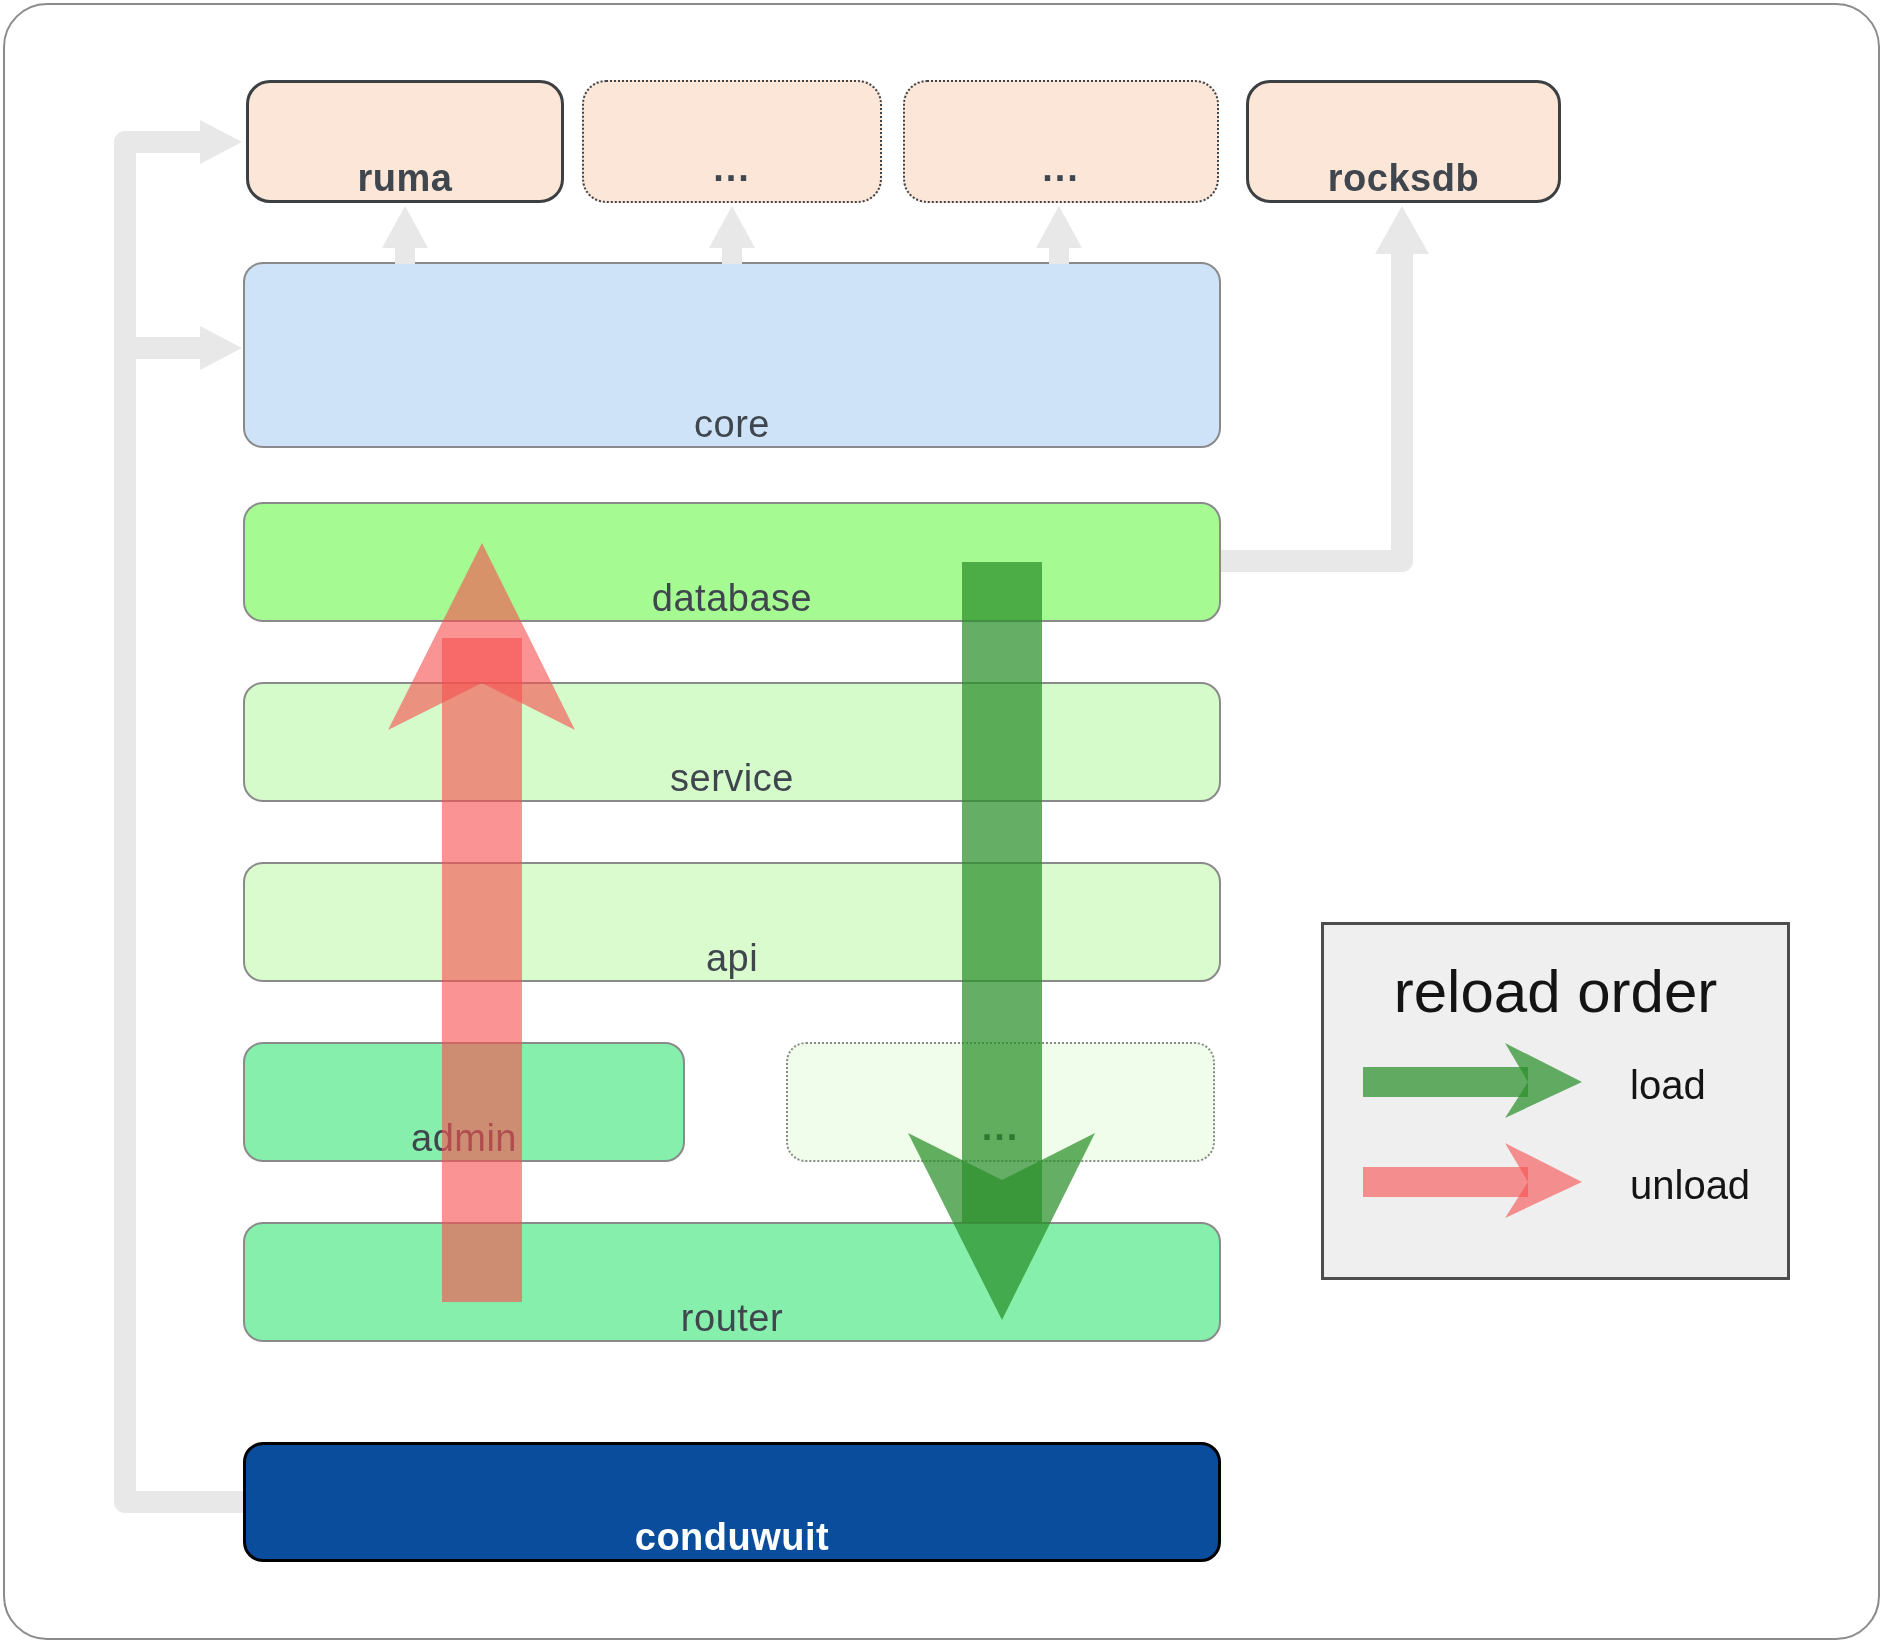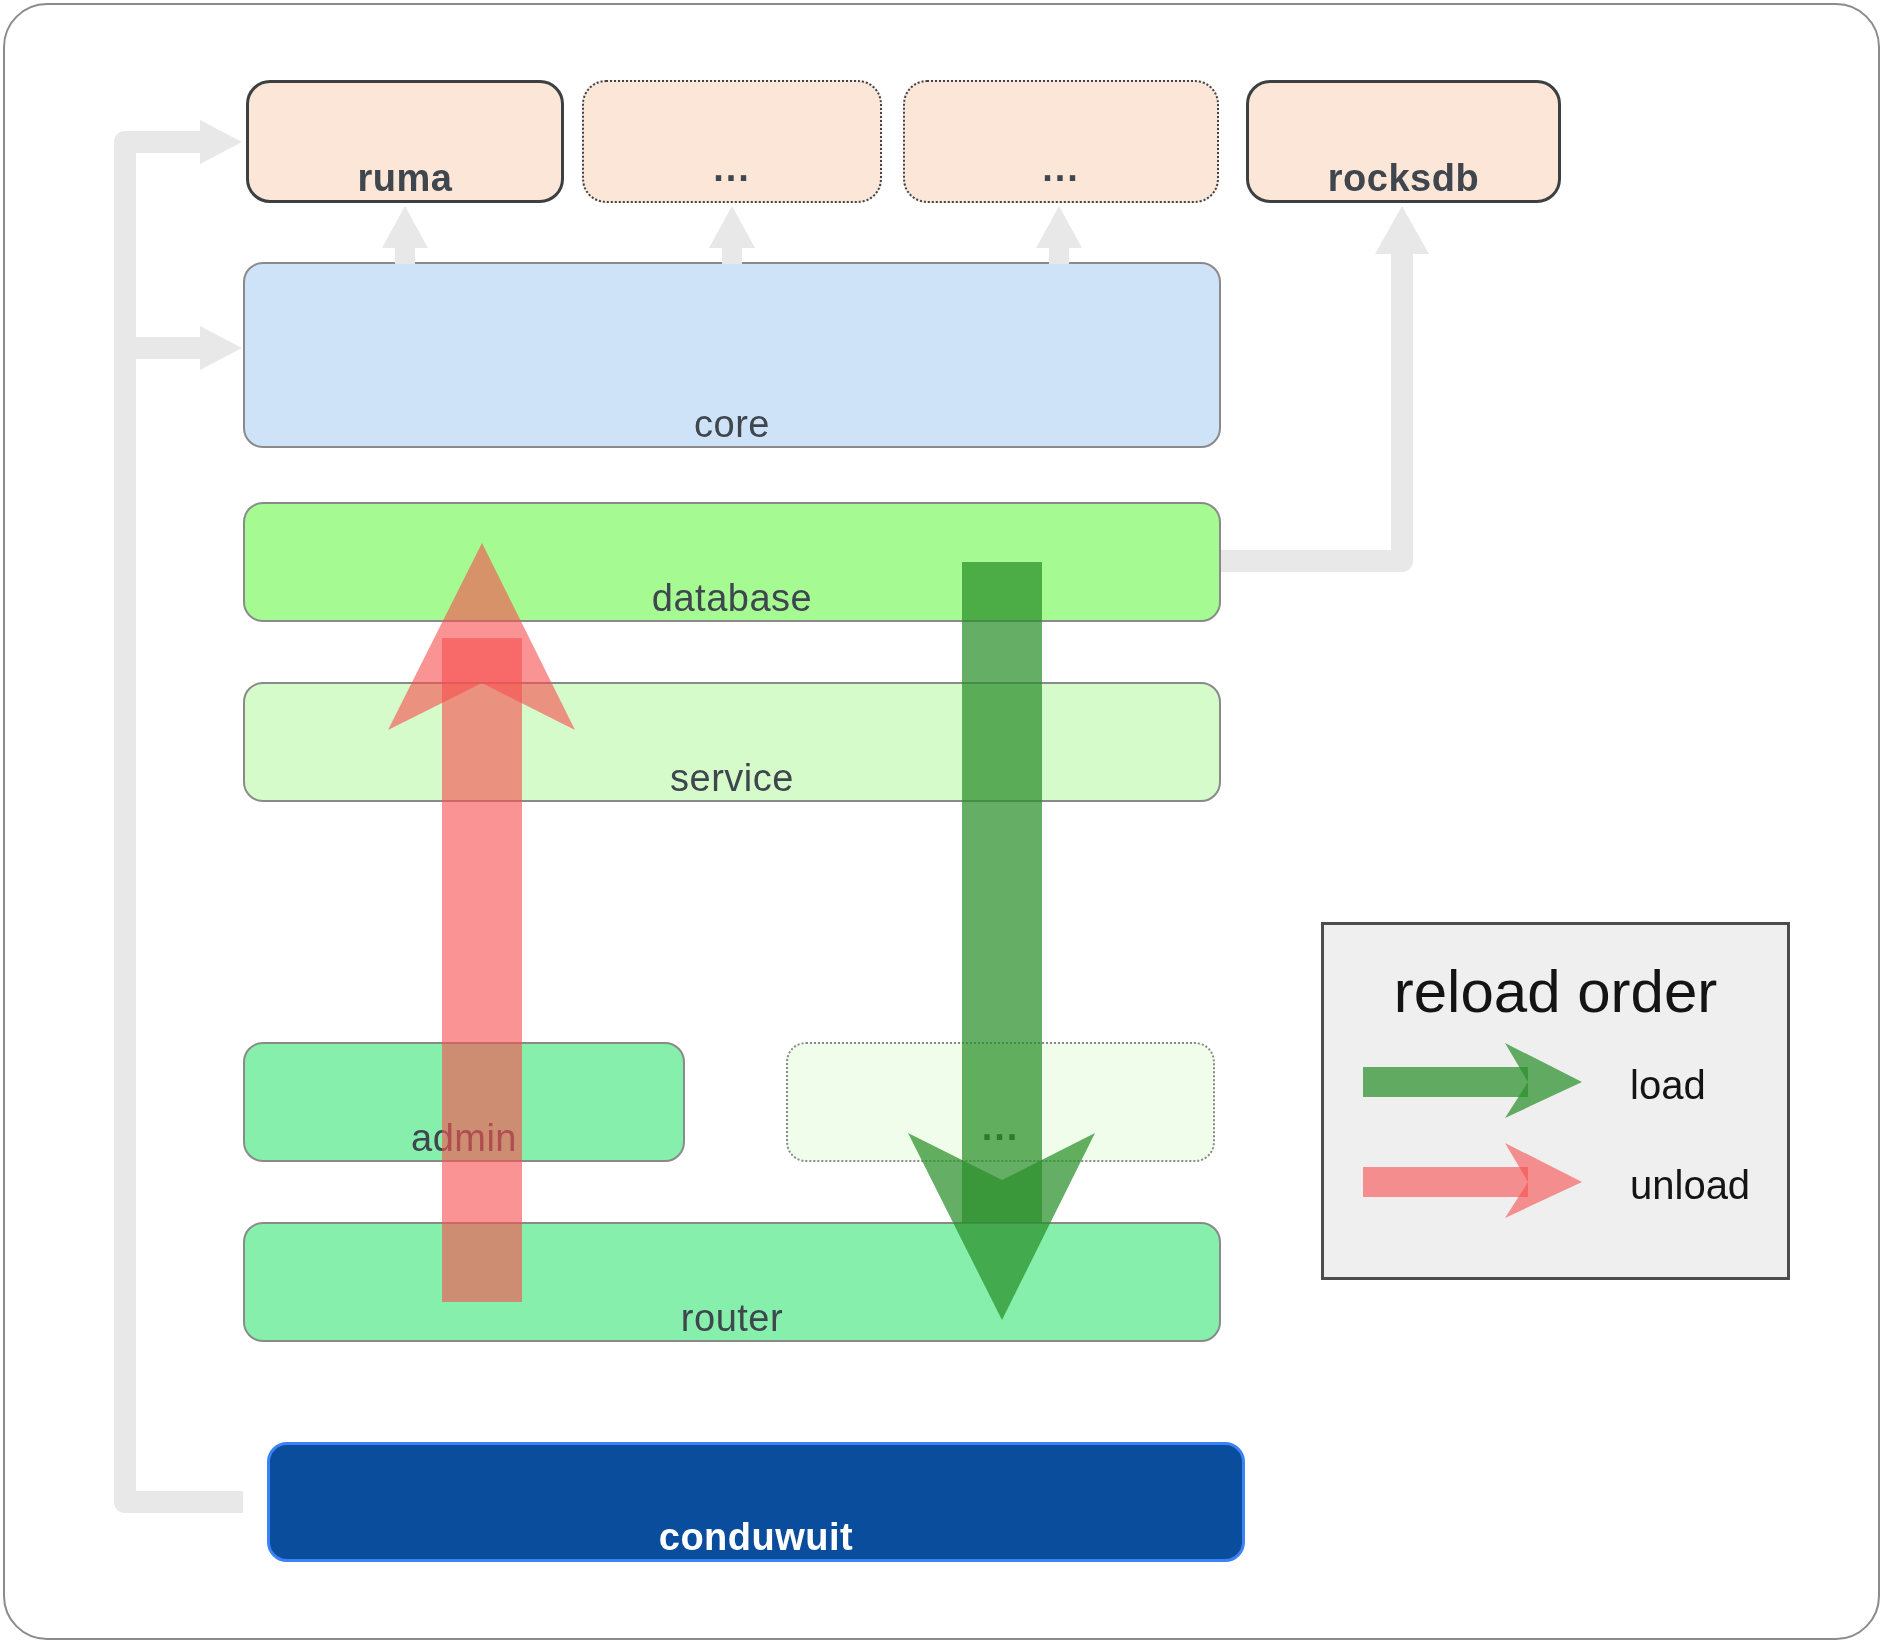--- a/index.html
+++ b/index.html
@@ -13,21 +13,21 @@
   }
   .box{
     position:absolute;display:flex;align-items:flex-end;justify-content:center;
     box-sizing:border-box;border-radius:20px;
   }
   .box .lbl{font-size:38px;color:#3f464d;letter-spacing:0.5px;}
   .solid-dark{border:3px solid #3d4043;border-radius:24px;}
   .dotted-dark{border:2px dotted #3e444b;border-radius:24px;}
   .dotted-gray{border:2px dotted #8a8a8a;}
   .solid-gray{border:2px solid #8a8a8a;}
-  .solid-black{border:3px solid #3b82f6;margin-left:24px;}
+  .solid-black{border:3px solid #000000;}
   .bold .lbl{font-weight:bold;}
   .dots .lbl{font-weight:bold;transform:translateY(-0.30em);letter-spacing:2px;}
   .white-text .lbl{color:#ffffff;}
   #overlay{position:absolute;left:0;top:0;pointer-events:none;}
   #legend{
     position:absolute;left:1321px;top:922px;width:469px;height:358px;
     box-sizing:border-box;border:3px solid #4d4d4d;
   }
   #legend-title{
     position:absolute;left:0;top:32px;width:100%;text-align:center;
@@ -59,20 +59,23 @@
   </div>
 
   <div class="box solid-gray" style="left: 243px; top: 262px; width: 978px; height: 186px; background-color: rgb(207, 227, 248);">
     <span class="lbl">core</span>
   </div>
   <div class="box solid-gray" style="left: 243px; top: 502px; width: 978px; height: 120px; background-color: rgb(165, 251, 146);">
     <span class="lbl">database</span>
   </div>
   <div class="box solid-gray" style="left: 243px; top: 682px; width: 978px; height: 120px; background-color: rgb(214, 251, 202);">
     <span class="lbl">service</span>
+  </div>
+  <div class="box solid-gray" style="left: 243px; top: 862px; width: 978px; height: 120px; background-color: rgb(217, 251, 206);">
+    <span class="lbl">api</span>
   </div>
   <div class="box solid-gray" style="left: 243px; top: 1042px; width: 442px; height: 120px; background-color: #86efac;">
     <span class="lbl">admin</span>
   </div>
   <div class="box dotted-gray dots" style="left: 786px; top: 1042px; width: 429px; height: 120px; background-color: rgb(239, 253, 234);">
     <span class="lbl">...</span>
   </div>
   <div class="box solid-gray" style="left: 243px; top: 1222px; width: 978px; height: 120px; background-color: #86efac;">
     <span class="lbl">router</span>
   </div>

